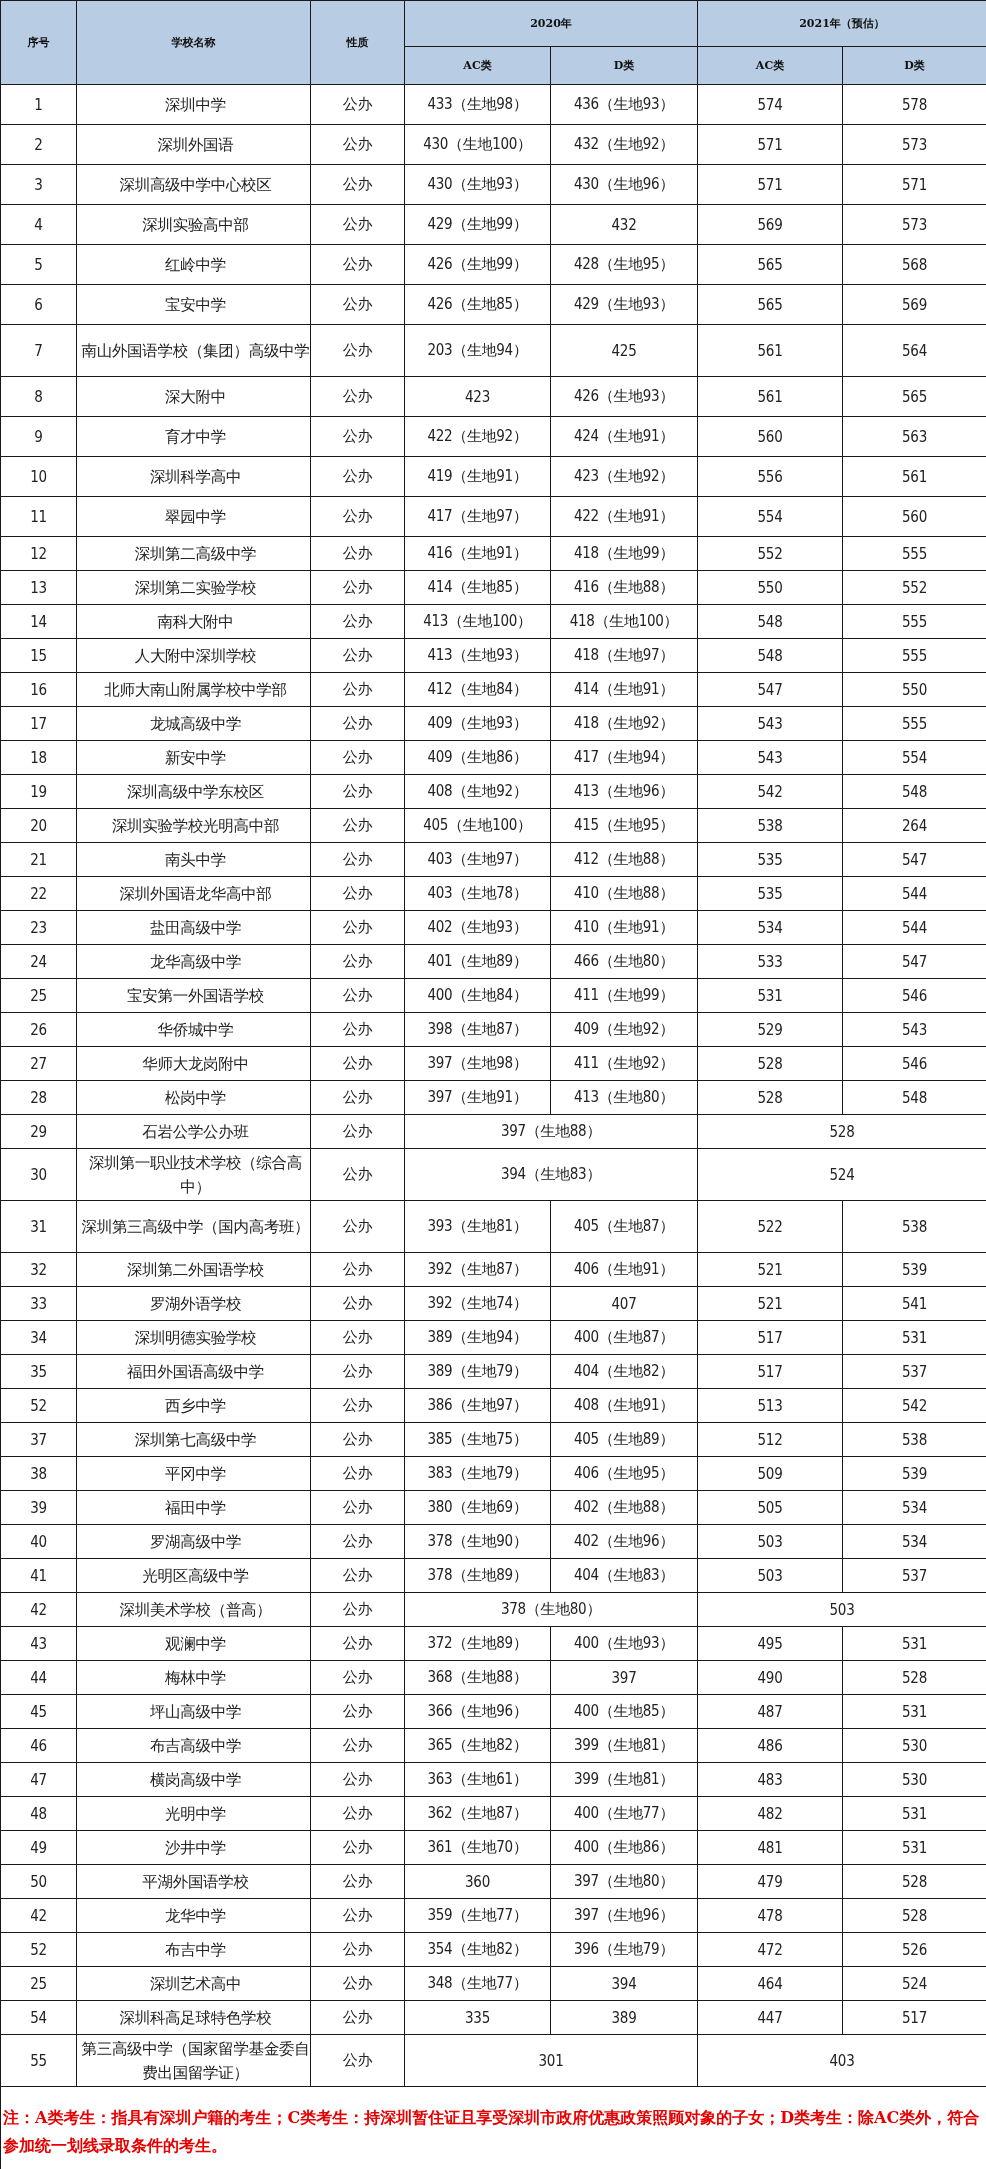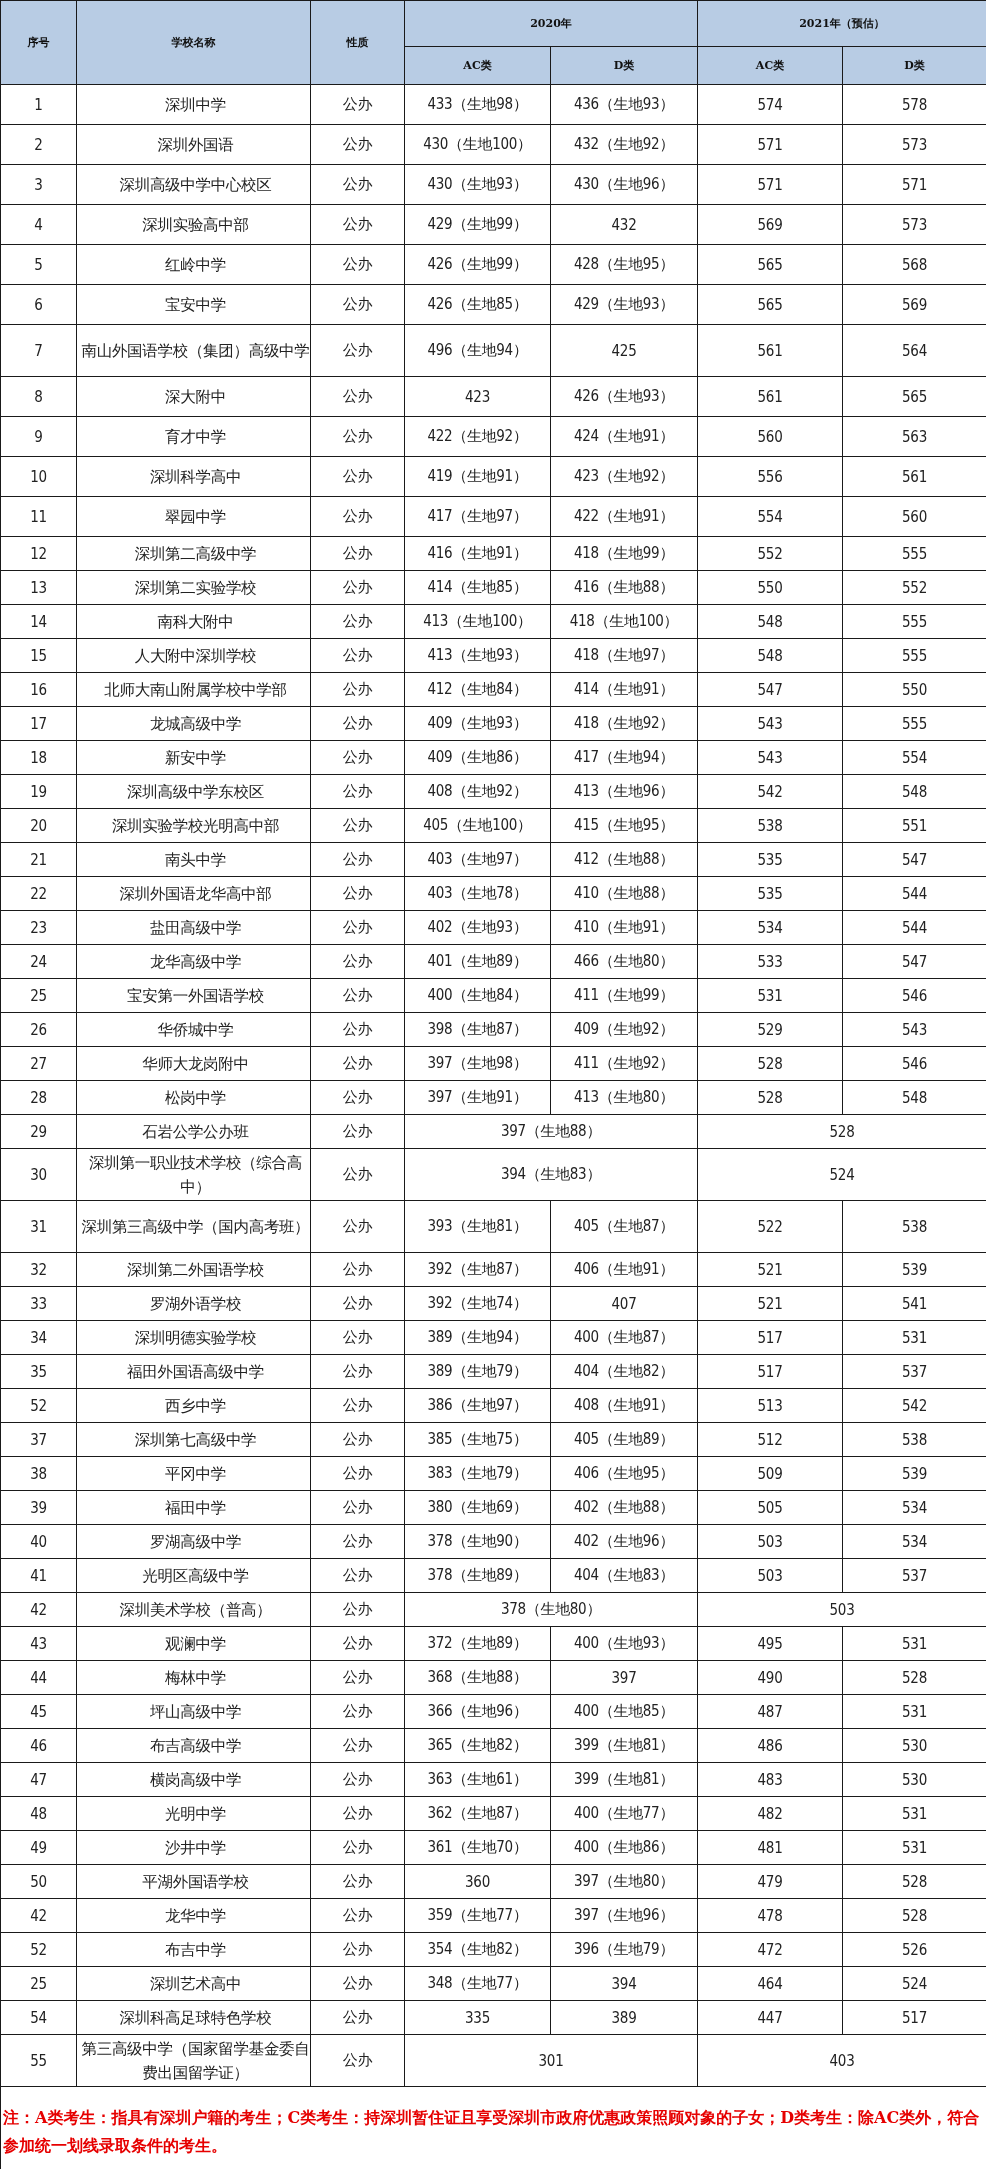--- a/index.html
+++ b/index.html
@@ -97,21 +97,21 @@
         <td>公办</td>
         <td>426（生地85）</td>
         <td class="thin-left">429（生地93）</td>
         <td>565</td>
         <td class="thin-left">569</td>
       </tr>
       <tr class="h52">
         <td>7</td>
         <td class="name">南山外国语学校（集团）高级中学</td>
         <td>公办</td>
-        <td>496（生地94）</td>
+        <td>203（生地94）</td>
         <td class="thin-left">425</td>
         <td>561</td>
         <td class="thin-left">564</td>
       </tr>
       <tr class="h40">
         <td>8</td>
         <td class="name">深大附中</td>
         <td>公办</td>
         <td>423</td>
         <td class="thin-left">426（生地93）</td>
@@ -217,21 +217,21 @@
         <td>542</td>
         <td class="thin-left">548</td>
       </tr>
       <tr class="h34">
         <td>20</td>
         <td class="name">深圳实验学校光明高中部</td>
         <td>公办</td>
         <td>405（生地100）</td>
         <td class="thin-left">415（生地95）</td>
         <td>538</td>
-        <td class="thin-left">551</td>
+        <td class="thin-left">264</td>
       </tr>
       <tr class="h34">
         <td>21</td>
         <td class="name">南头中学</td>
         <td>公办</td>
         <td>403（生地97）</td>
         <td class="thin-left">412（生地88）</td>
         <td>535</td>
         <td class="thin-left">547</td>
       </tr>

